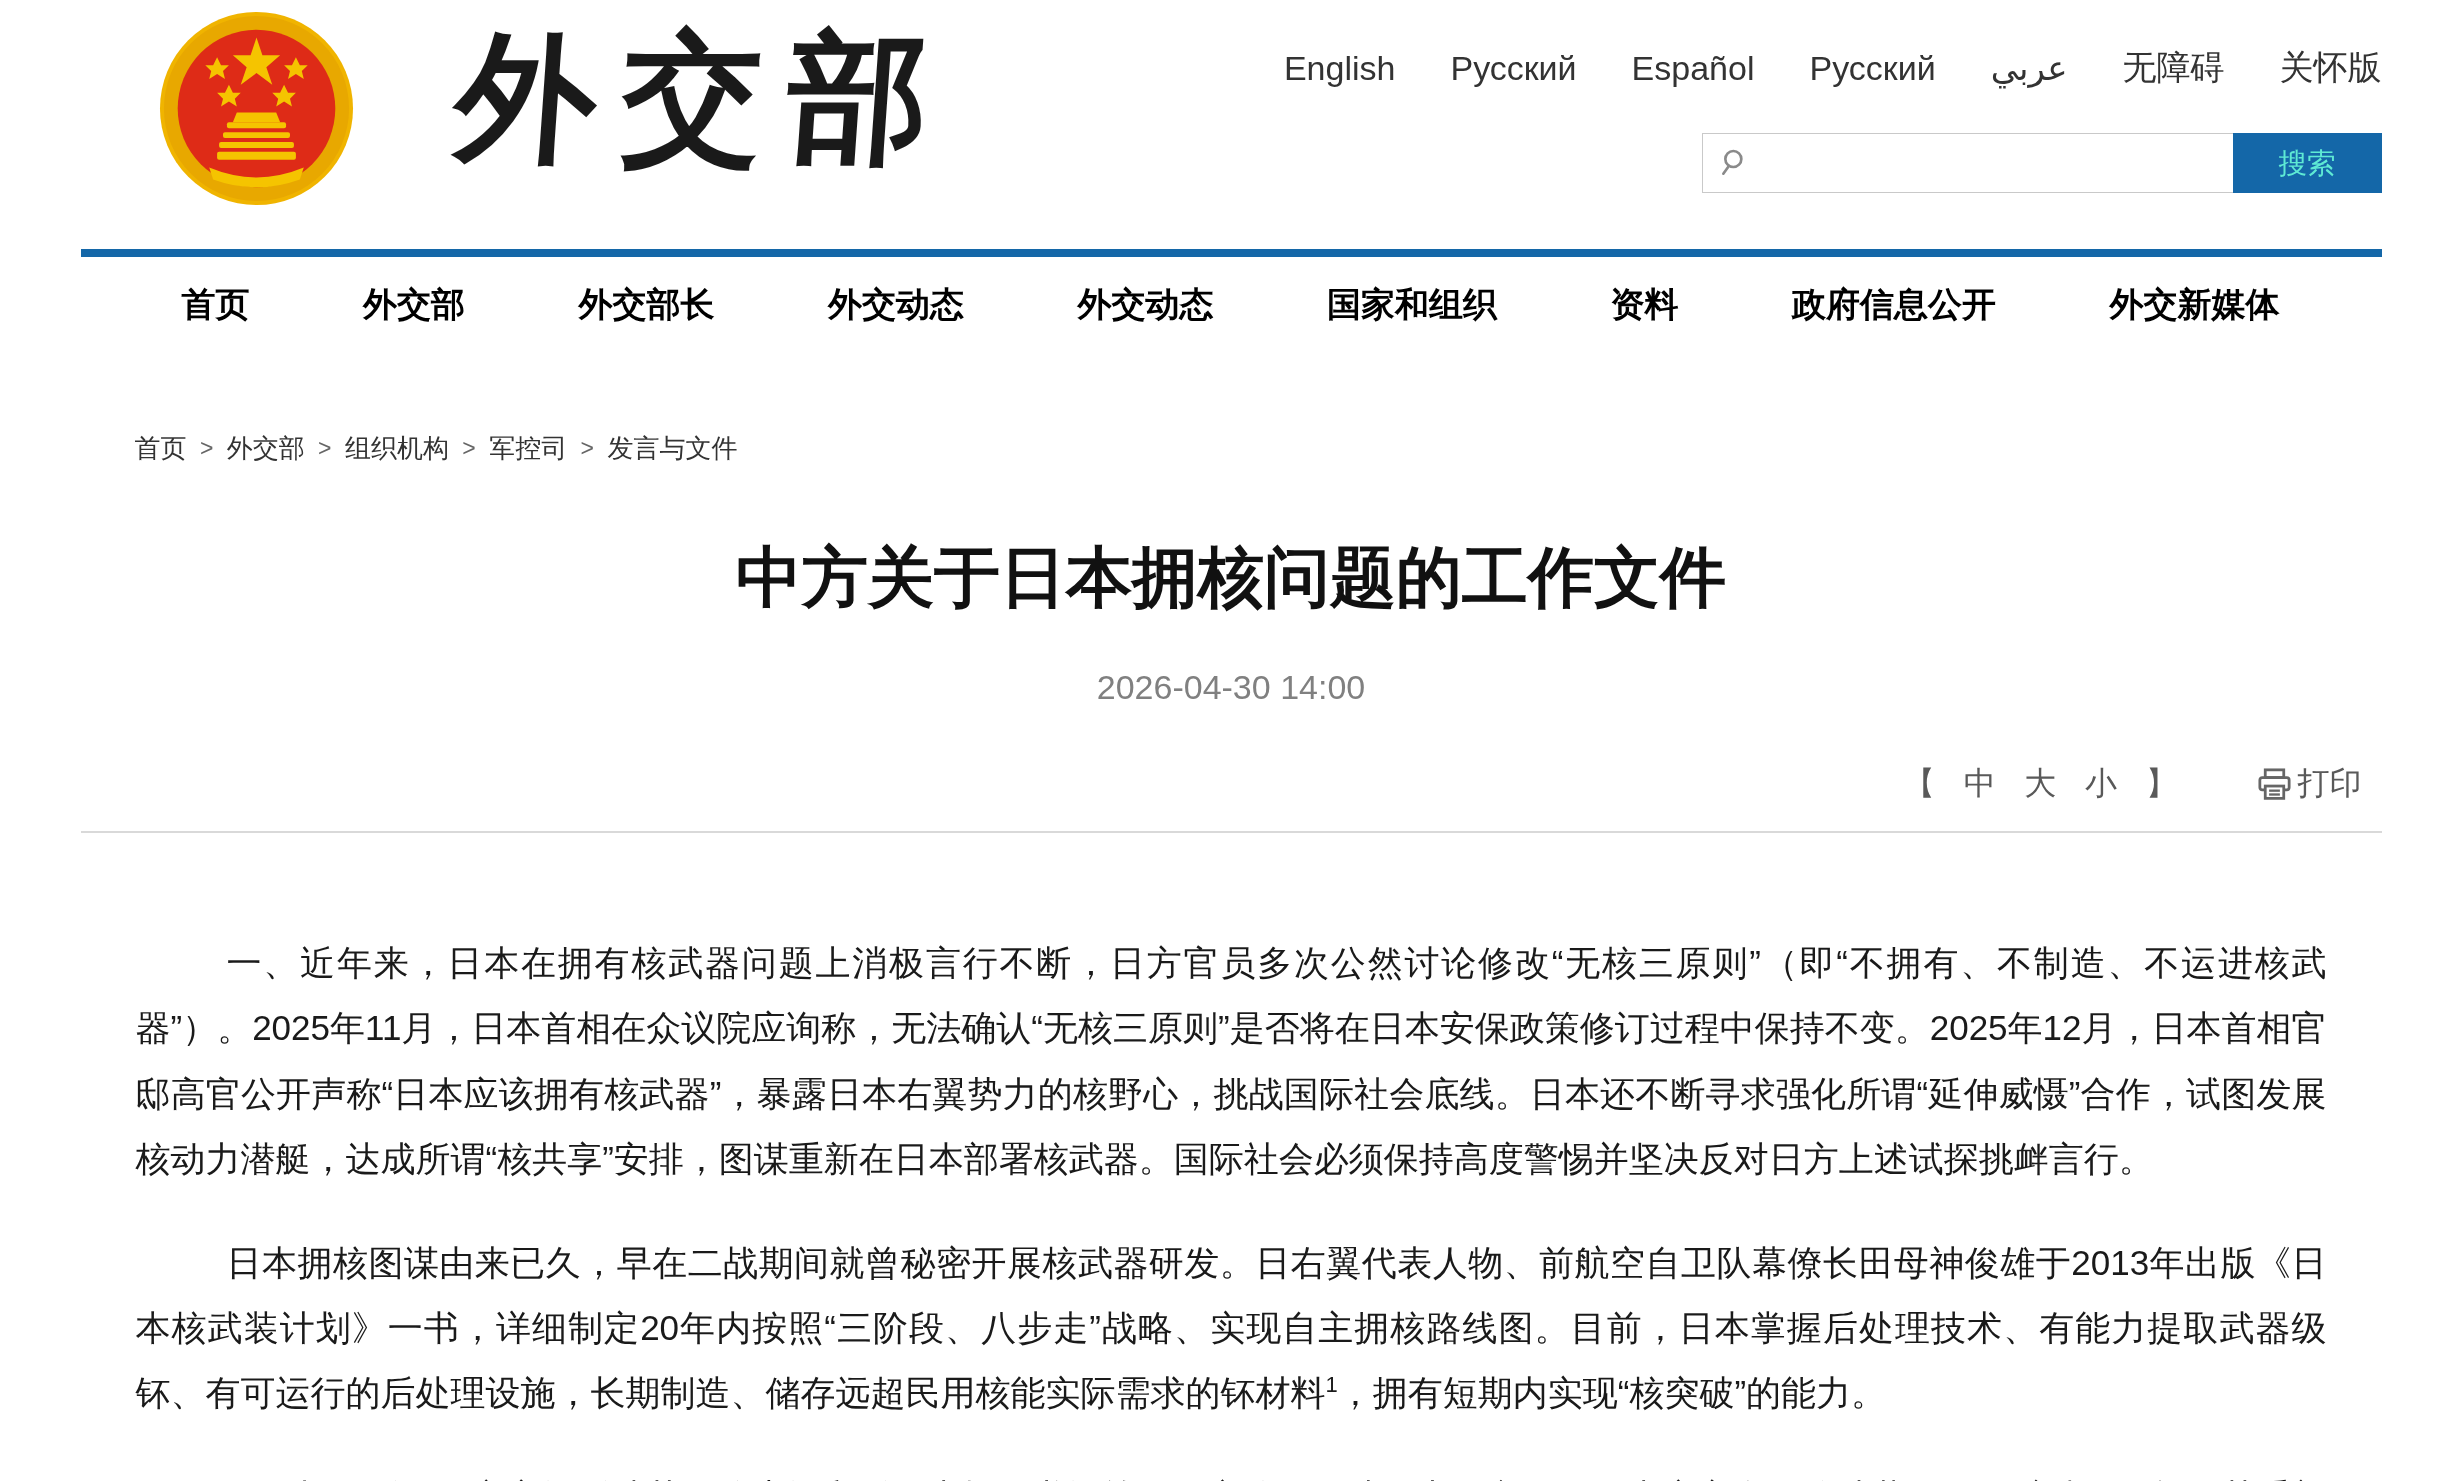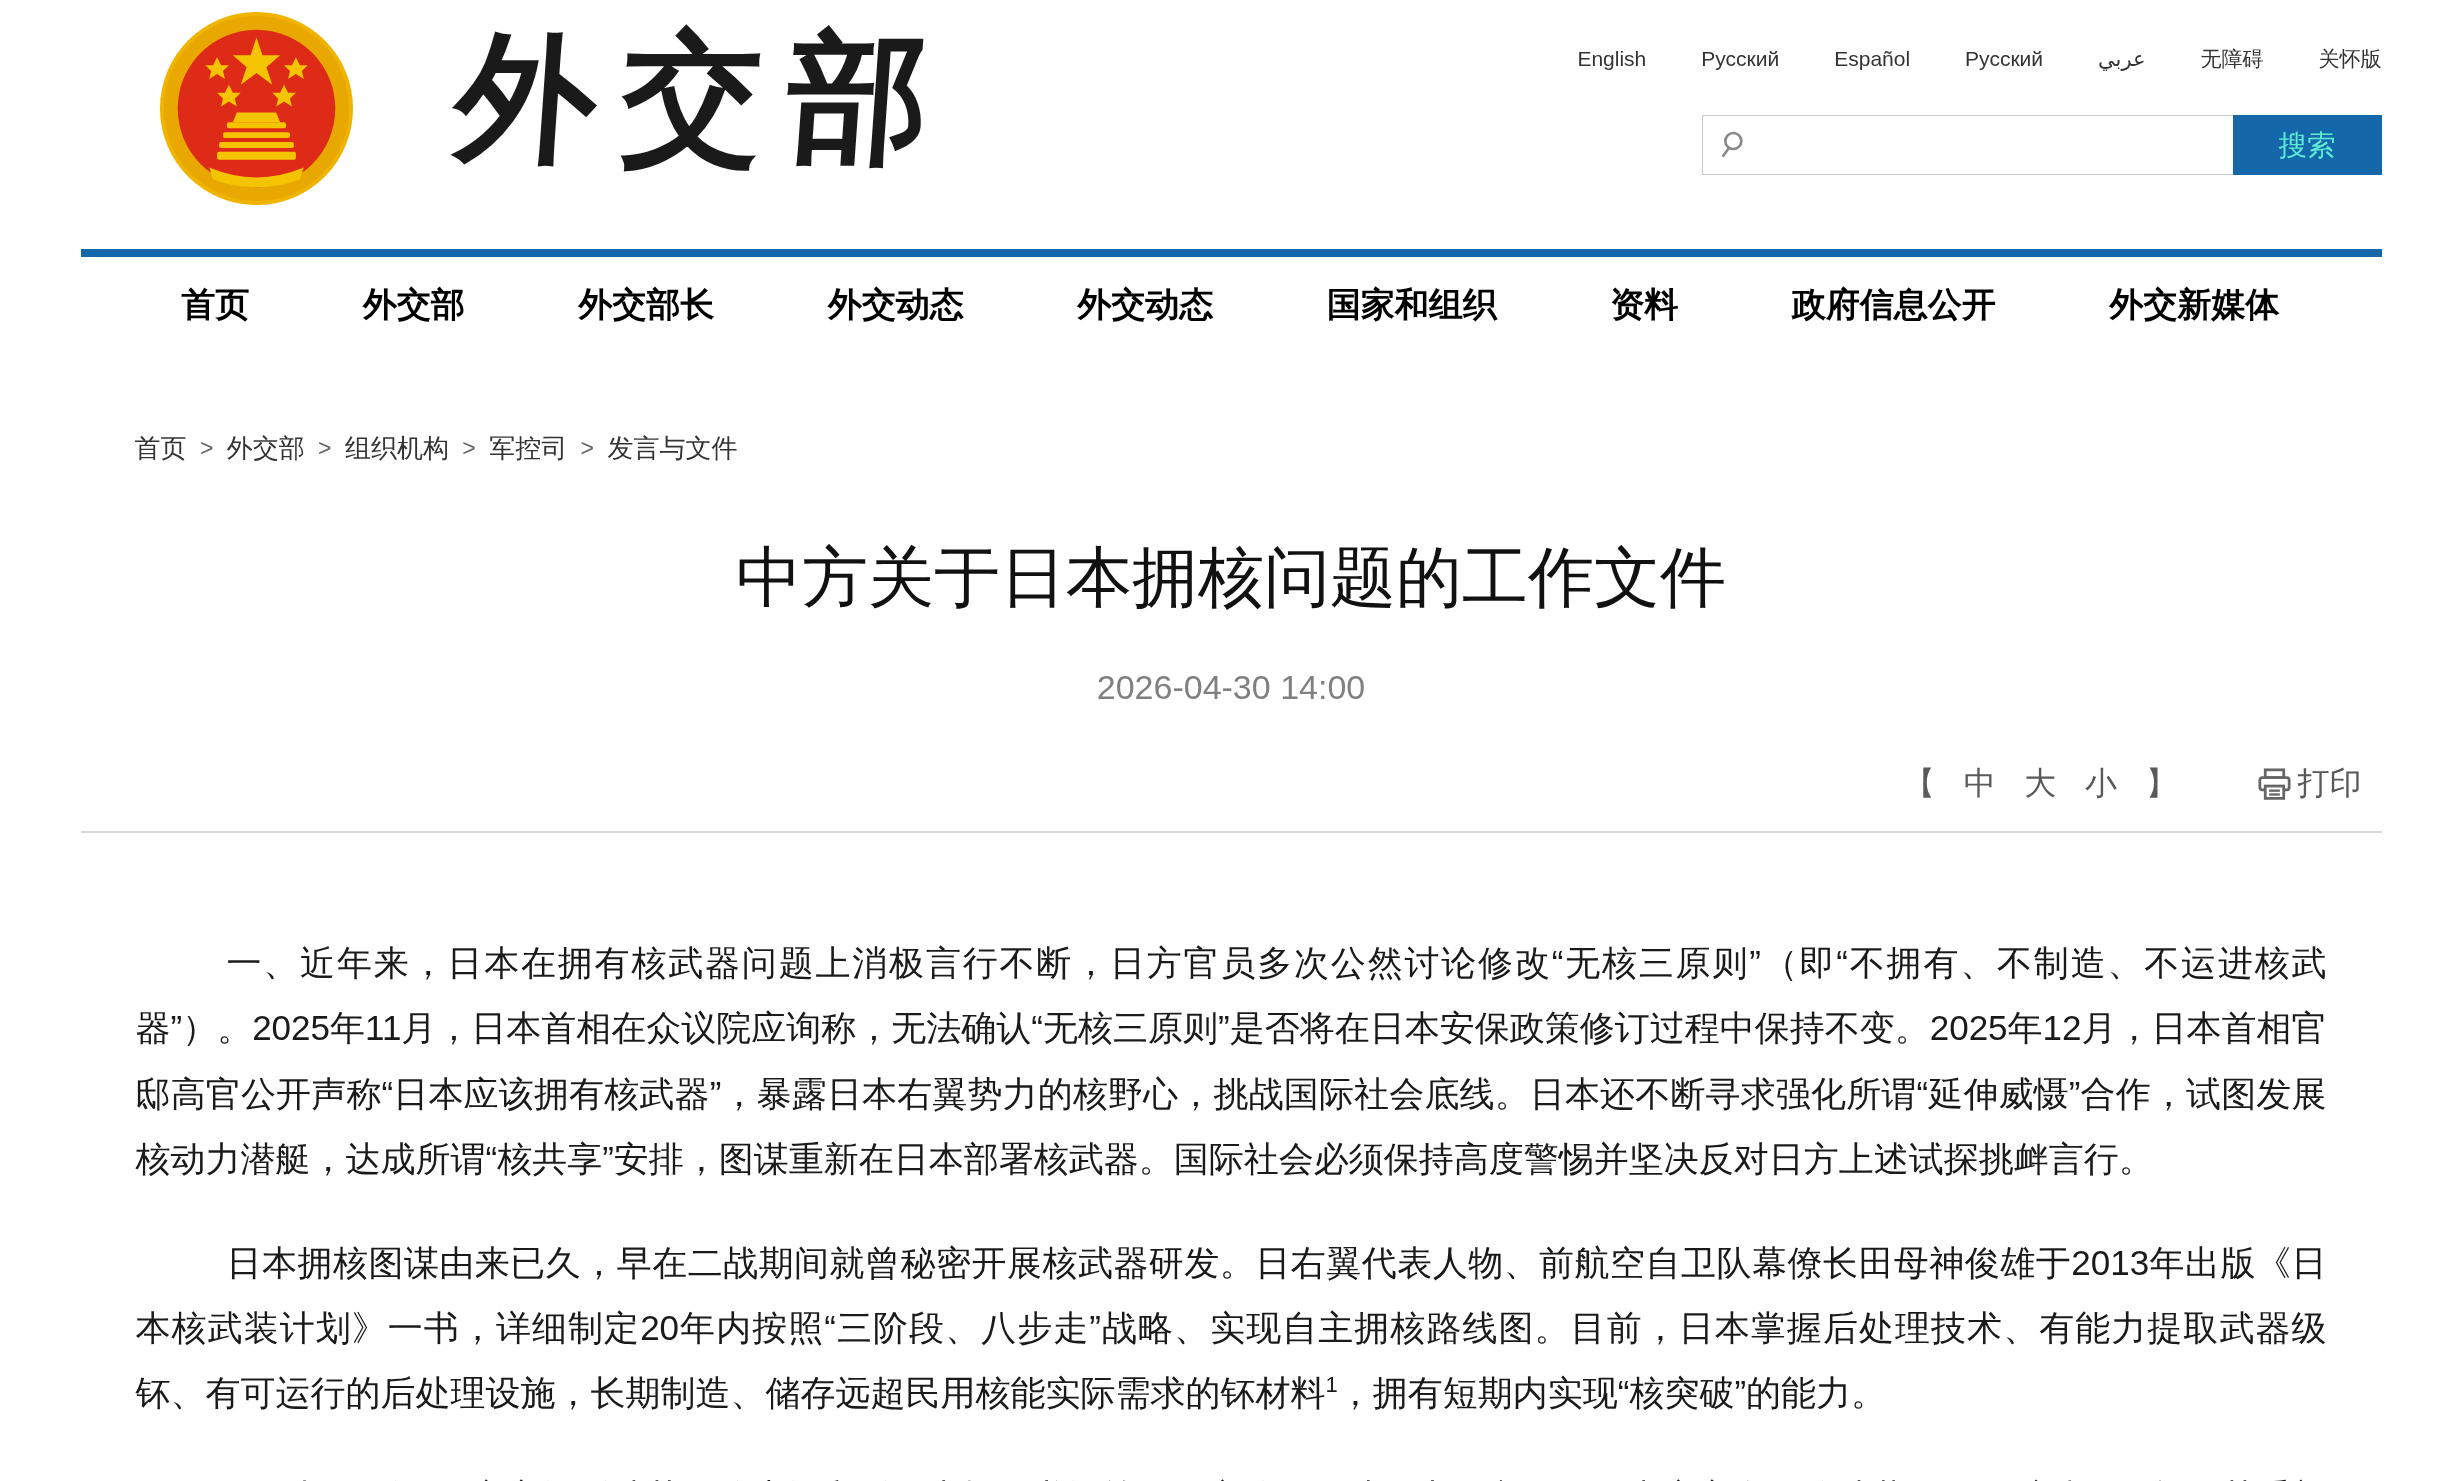--- a/index.html
+++ b/index.html
@@ -9,21 +9,21 @@
 
   .container { width:2301px; margin:0 auto; }
 
   
   .header-inner { display:flex; justify-content:space-between; padding-top:10px; height:249px; }
   .logo-area { display:flex; align-items:flex-start; gap:101px; padding-left:77px; }
   .emblem { width:197px; height:197px; flex:0 0 auto; }
   .calligraphy { font-size:141px; font-weight:bold; line-height:1.25; letter-spacing:25px;
     transform:skewX(-4deg); font-family:"DejaVu Serif","Liberation Serif",serif; }
   .header-right { display:flex; flex-direction:column; align-items:flex-end; padding-top:35px; }
-  .lang-row { display:flex; align-items:center; gap:55px; font-size:21px; color:#333;text-align:right; }
+  .lang-row { display:flex; align-items:center; gap:55px; font-size:34px; color:#333;text-align:right; }
   .lang-row a { text-decoration:none; color:#333; cursor:pointer; }
   .search-row { margin-top:42px; display:flex; align-items:stretch; }
   .search-box { position:relative; }
   .search-input { width:531px; height:60px; border:0.8px solid #c9c9c9; border-right:none;
     padding:0 17px 0 59px; font-size:25px; color:#333; outline:none; }
   .search-icon { position:absolute; left:18.5px; top:14.3px; width:32px; height:32px; }
   .search-btn { width:149px; height:60px; background:var(--accent); color:#5eead4; border:none;
     font-size:28.6px; cursor:pointer; font-family:inherit; }
 
   
@@ -31,21 +31,21 @@
   .main-nav { display:flex; justify-content:space-between; padding:25px 102px 22px 101px; }
   .main-nav a { font-size:34px; font-weight:bold; color:#000; text-decoration:none; cursor:pointer; }
 
   
   .breadcrumb { margin-top:81px; padding-left:54px; display:flex; align-items:center; gap:13.4px;
     font-size:26px; color:#333; }
   .breadcrumb a { color:#333; text-decoration:none; cursor:pointer; }
   .breadcrumb .sep { color:#666; font-size:23px; }
 
   
-  .article-title { text-align:center; margin-top:67px; font-size:66px; font-weight:normal; color:#111; }
+  .article-title { text-align:center; margin-top:67px; font-size:66px; font-weight:bold; color:#111; }
   .article-date { text-align:center; margin-top:45px; font-size:34px; color:var(--date-gray); }
   .article-tools { display:flex; justify-content:flex-end; align-items:center; margin-top:55px;
     padding-right:20px; color:var(--gray-text); font-size:32px; }
   .font-sizer { display:flex; align-items:center; gap:28.6px; }
   .font-sizer span { cursor:pointer; }
   .font-sizer .bracket { cursor:default; }
   .print-ctl { display:flex; align-items:center; gap:4px; margin-left:77px; cursor:pointer; }
   .print-icon { width:39px; height:37px; }
   .divider { margin-top:25px; border-top:2.5px solid #d9d9d9; }
 

